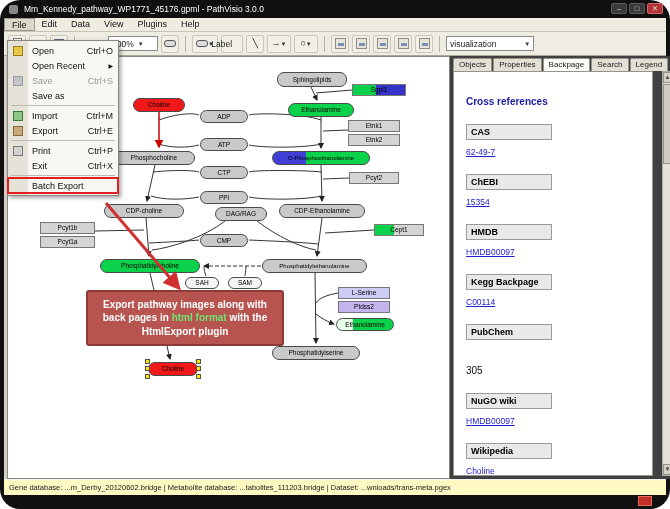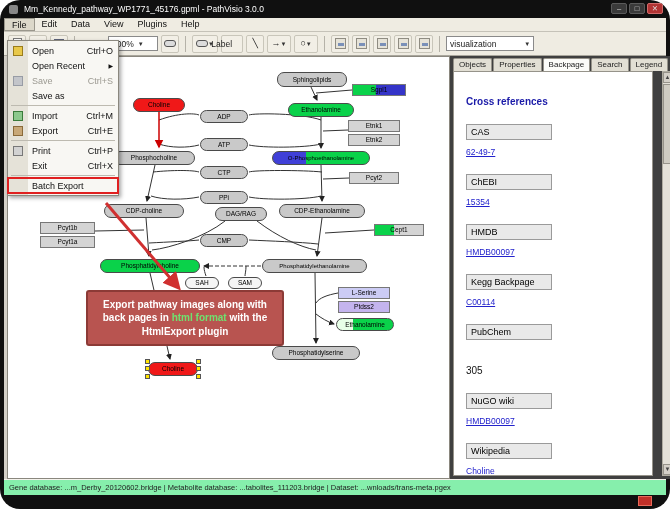--- a/index.html
+++ b/index.html
@@ -67,30 +67,30 @@
   .ic-print{background:#d2d2d2;border:1px solid #787878}
 
   
   .panel{position:absolute;left:450px;top:56px;width:224px;height:423px;background:#404040}
   .tabs{display:flex;align-items:flex-end;height:15px;padding-left:3px}
   .tab{font-size:8px;padding:1px 5px 2px;border:1px solid #96938a;border-bottom:none;background:#e2dfd4;border-radius:2px 2px 0 0;margin-right:1px;color:#222}
   .tab.active{background:#fcfcf9;position:relative;top:1px;padding-bottom:3px}
   .panel-content{position:absolute;left:3px;top:15px;width:200px;height:405px;background:#fff;border:1px solid #96938a;overflow:hidden;padding:6px 0 0 12px}
   .bp-title{color:#1a1aa8;font-weight:bold;font-size:10px;margin-top:18px}
   .bp-section{margin-top:14px}
-  .bp-header{display:inline-block;min-width:86px;background:#e9e9e9;border:1px solid #9a9a9a;font-weight:normal;font-size:9px;padding:2px 4px}
+  .bp-header{display:inline-block;min-width:86px;background:#e9e9e9;border:1px solid #9a9a9a;font-weight:bold;font-size:9px;padding:2px 4px}
   .bp-link{display:block;margin-top:7px;font-size:8.5px;color:#2222cc;text-decoration:underline}
   .bp-plain{display:block;margin-top:25px;font-size:10px;color:#111;text-decoration:none}
   .bp-footer{font-weight:bold;font-size:9.5px;margin-top:16px;color:#000}
   .vscroll{position:absolute;right:1px;top:15px;width:11px;height:405px;background:#e4e1d8;border:1px solid #b0ada2}
   .vs-arrow{height:11px;background:#d4d0c8;border:1px solid #96938a;font-size:6px;text-align:center;line-height:9px;color:#444}
   .vs-thumb{position:absolute;left:0;top:12px;width:9px;height:80px;background:#cfccc2;border:1px solid #96938a;margin:0 0 0 0}
 
   
-  .statusbar{position:absolute;left:4px;top:479px;width:662px;height:16px;background:#86efac;border-top:1px solid #f4f2ec;font-size:7.5px;color:#222;display:flex;align-items:center;padding:0 5px}
+  .statusbar{position:absolute;left:4px;top:479px;width:662px;height:16px;background:#fef9c3;border-top:1px solid #f4f2ec;font-size:7.5px;color:#222;display:flex;align-items:center;padding:0 5px}
   .frame-red{position:absolute;right:18px;top:496px;width:14px;height:10px;background:#c03028;border:1px solid #e86a5a;z-index:40}
 </style>
 </head>
 <body>
 
 <div id="window">
 
   <div class="titlebar">
     <span class="app-icon"></span>
     <span>Mm_Kennedy_pathway_WP1771_45176.gpml - PathVisio 3.0.0</span>

